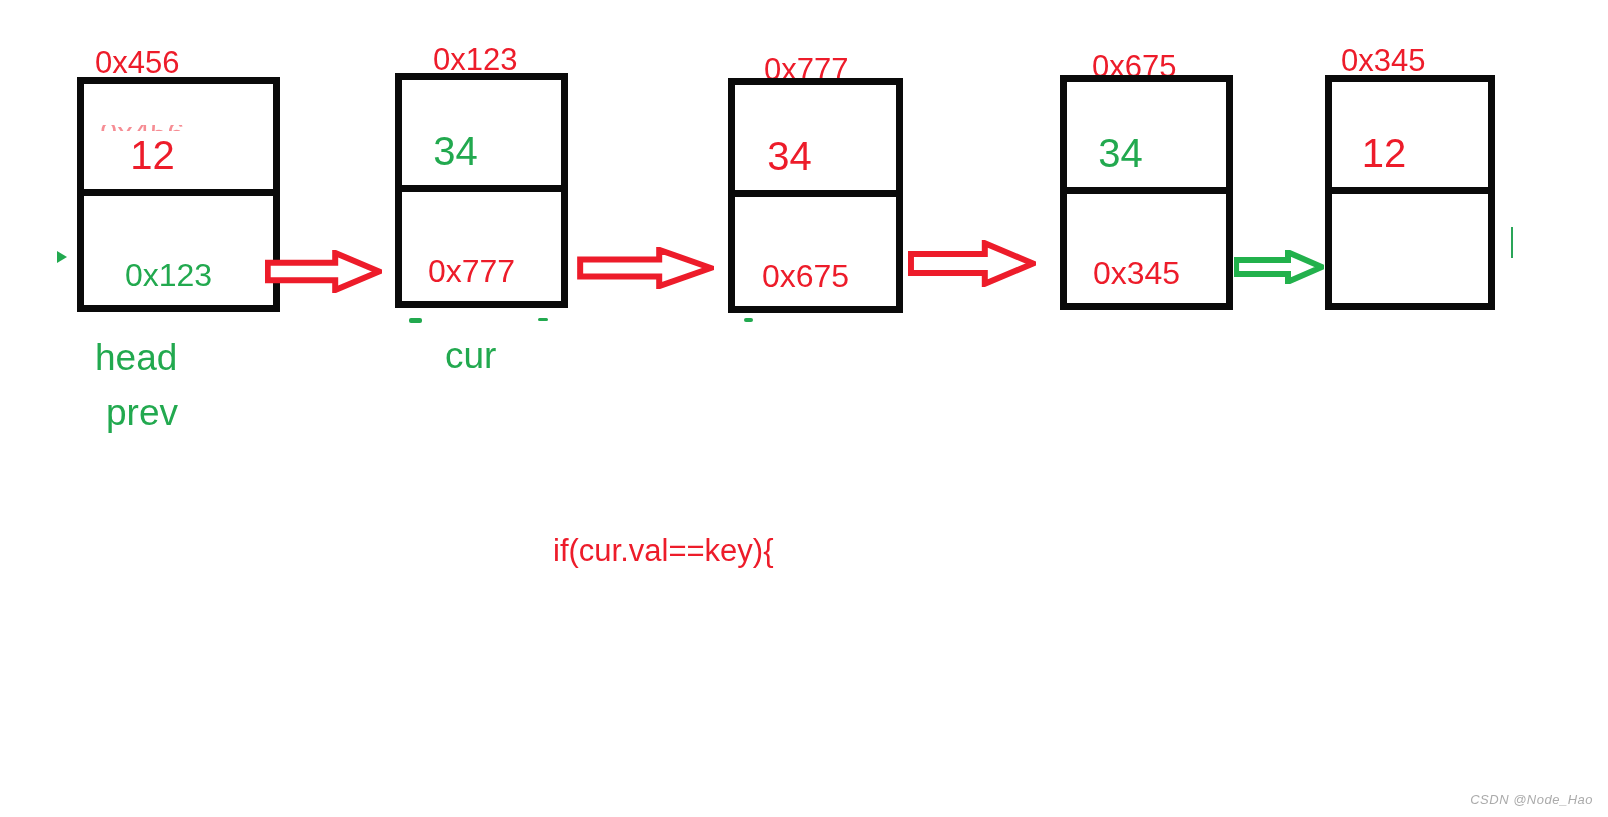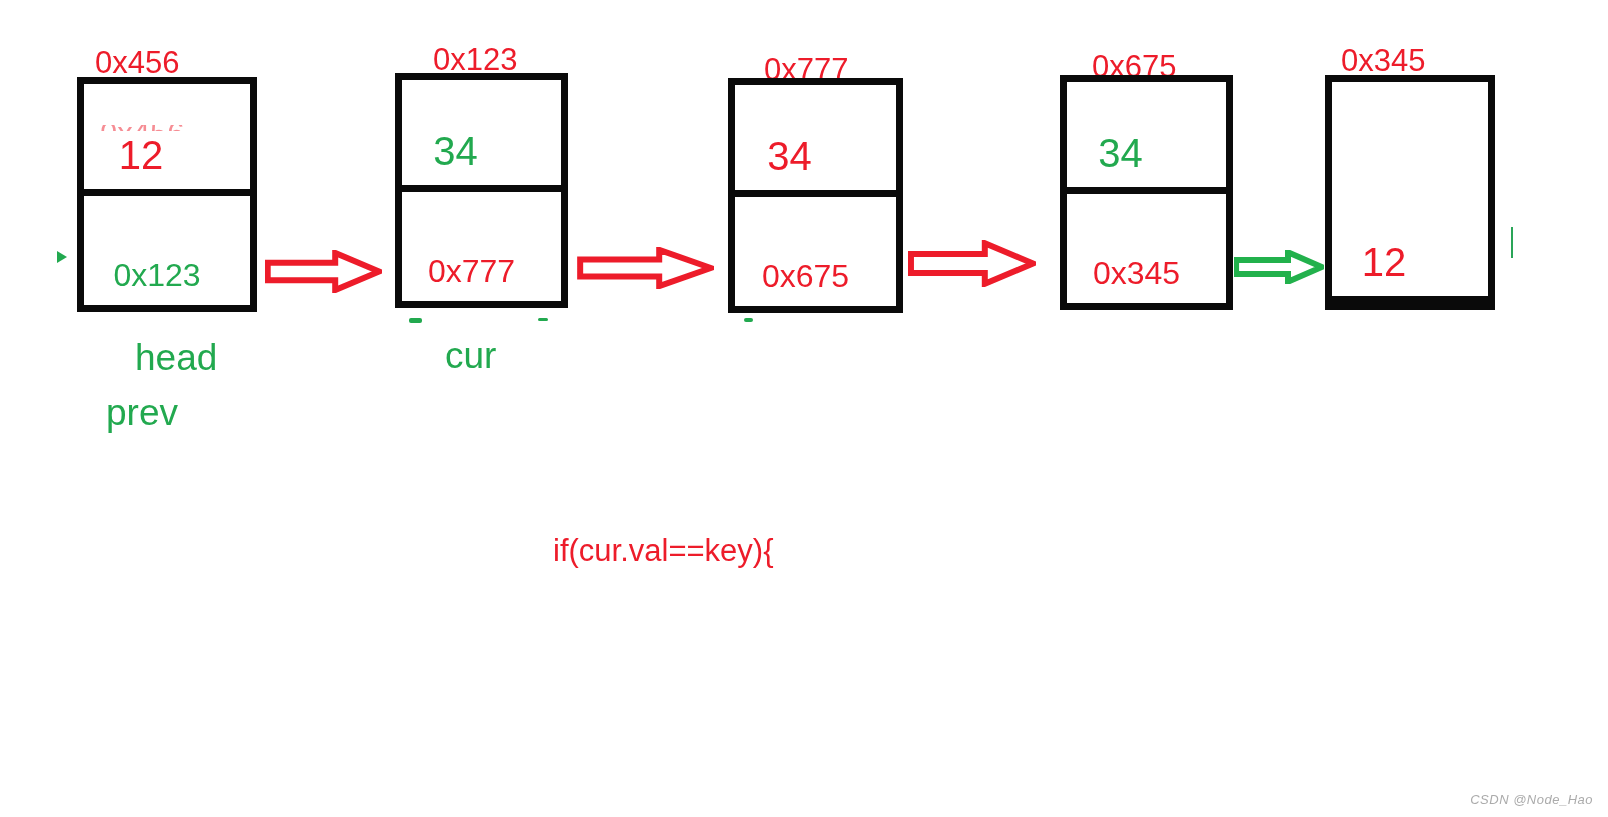--- a/index.html
+++ b/index.html
@@ -9,21 +9,21 @@
     --gray:#ababab;
   }
   *{box-sizing:border-box;margin:0;padding:0}
   html,body{width:1608px;height:817px;background:#ffffff;overflow:hidden;
     font-family:"Liberation Sans","DejaVu Sans",sans-serif;}
   .canvas{position:relative;width:1608px;height:817px;background:#fff;}
 
   .node{position:absolute;}
   .addr{position:absolute;font-size:31px;color:var(--red);white-space:nowrap;}
   .box{position:relative;border:7px solid var(--black);background:#fff;
-       display:flex;flex-direction:column;height:235px;justify-content:flex-end;}
+       display:flex;flex-direction:column;height:235px;}
   .cell{position:relative;display:flex;justify-content:center;align-items:flex-end;}
   .cell-top{height:112px;border-bottom:7px solid var(--black);
             padding-bottom:14px;padding-right:52px;}
   .cell-bottom{flex:1;padding-bottom:14px;padding-right:20px;}
   .value{font-size:40px;line-height:1;white-space:nowrap;}
   .next{font-size:32px;line-height:1;white-space:nowrap;}
   [data-color="red"]{color:var(--red);}
   [data-color="green"]{color:var(--green);}
 
   .erased-red{position:absolute;left:16px;top:34px;font-size:31px;line-height:31px;
@@ -48,21 +48,21 @@
   .gvline{position:absolute;left:1511px;top:227px;width:2px;height:31px;background:#2aa558;}
 
   .watermark{position:absolute;right:15px;top:792px;font-size:13px;
       color:var(--gray);letter-spacing:.5px;font-style:italic;}
 </style>
 </head>
 <body>
 
 <div class="canvas">
 
-  <div class="node" style="left:77px;top:77px;width:180px;">
+  <div class="node" style="left:77px;top:77px;width:203px;">
     <div class="addr" style="left:18px;top:-32px;">0x456</div>
     <div class="box">
       <div class="cell cell-top">
         <span class="erased-red">0x456</span>
         <span class="value" data-color="red">12</span>
       </div>
       <div class="cell cell-bottom">
         <span class="next" data-color="green">0x123</span>
       </div>
     </div>
@@ -127,21 +127,21 @@
     <svg viewBox="0 0 130 44" preserveAspectRatio="none">
         <polygon points="3,13 78,13 78,3 127,22 78,41 78,31 3,31" vector-effect="non-scaling-stroke"></polygon>
       </svg>
   </div>
   <div class="arrow" style="left:1234px;top:250px;width:90px;height:34px;" data-color="green">
     <svg viewBox="0 0 130 44" preserveAspectRatio="none">
         <polygon points="3,13 78,13 78,3 127,22 78,41 78,31 3,31" vector-effect="non-scaling-stroke"></polygon>
       </svg>
   </div>
 
-  <div class="ptr-label" style="left:95px;top:338px;margin-left:40px;">head</div>
+  <div class="ptr-label" style="left:95px;top:338px;">head</div>
   <div class="ptr-label" style="left:95px;top:393px;margin-left:11px;">prev</div>
   <div class="ptr-label" style="left:445px;top:336px;">cur</div>
 
   <div class="code">
     <div>if(cur.val==key){</div>
     
     
     
     
     

